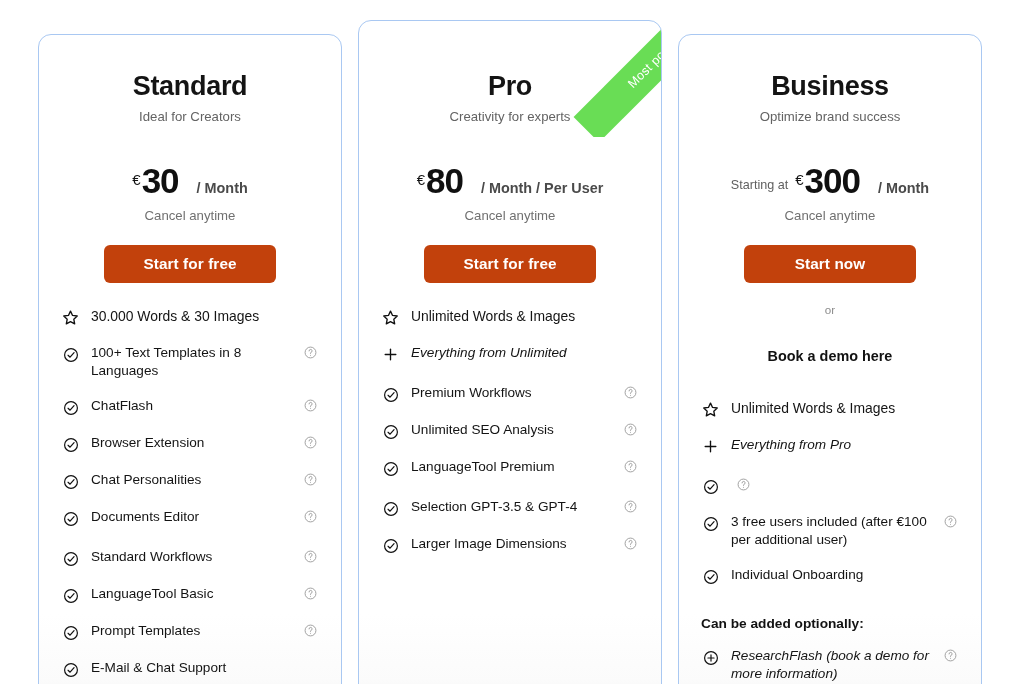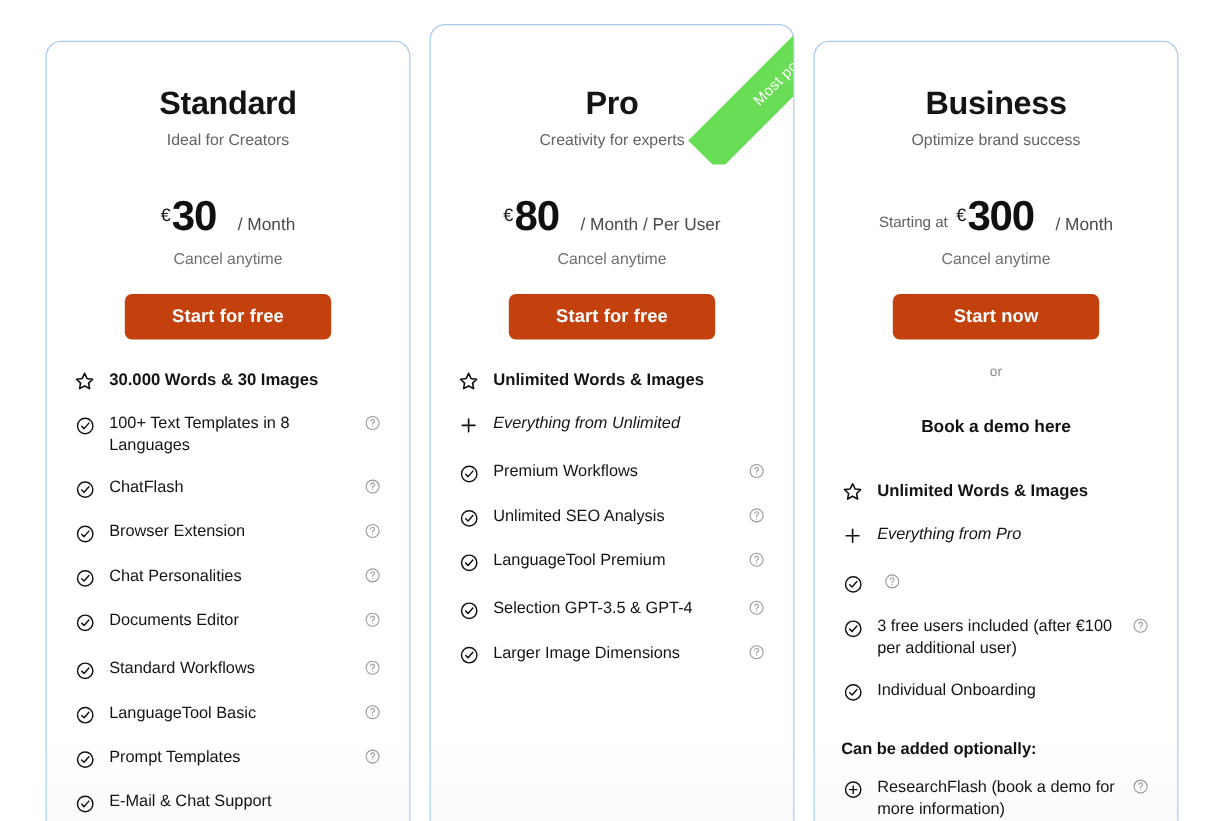--- a/index.html
+++ b/index.html
@@ -129,20 +129,21 @@
     font-size: 35px;
     font-weight: bold;
     color: #101010;
     letter-spacing: -1px;
     line-height: 1;
   }
   .price-period {
     font-size: 14.4px;
     color: #4a4a4a;
     margin-left: 18px;
+    font-weight: bold;
   }
   .price-note {
     text-align: center;
     font-size: 13.2px;
     color: #707070;
     margin-top: 10px;
   }
 
   
   .cta-wrap { display: flex; justify-content: center; margin-top: 22px; }
@@ -201,21 +202,21 @@
     justify-content: center;
   }
   .f-icon svg { display: block; }
 
   .f-text {
     font-size: 13.6px;
     color: #141414;
     line-height: 1.33;
     flex: 1 1 auto;
   }
-  .f-text.bold { font-weight: bold; font-size: 13.9px; }
+  .f-text.bold { font-weight: normal; font-size: 13.9px; }
   .f-text.italic { font-style: italic; }
 
   .help-icon {
     flex: 0 0 auto;
     margin-left: 6px;
     margin-top: 2px;
     cursor: pointer;
     align-self: flex-start;
   }
   .help-icon svg { display: block; }
@@ -584,21 +585,21 @@
             <span class="f-icon">
               <svg width="16" height="16" viewBox="0 0 24 24" fill="none" stroke="#111" stroke-width="1.8" stroke-linecap="round" stroke-linejoin="round">
                 <circle cx="12" cy="12" r="9.6"></circle>
                 <polyline points="7.6,12.4 10.6,15.3 16.6,8.4"></polyline>
               </svg>
             </span>
             <span class="f-text">Individual Onboarding</span>
           </div>
         </div>
         <div class="section-label">Can be added optionally:</div>
-        <div class="features" style="margin-top: 16px;">
+        <div class="features" style="margin-top: 16px; font-style: italic;">
           <div class="feature">
             <span class="f-icon">
               <svg width="16" height="16" viewBox="0 0 24 24" fill="none" stroke="#111" stroke-width="1.8" stroke-linecap="round">
                 <circle cx="12" cy="12" r="9.6"></circle>
                 <line x1="12" y1="7.4" x2="12" y2="16.6"></line>
                 <line x1="7.4" y1="12" x2="16.6" y2="12"></line>
               </svg>
             </span>
             <span class="f-text">ResearchFlash (book a demo for more information)</span>
             <span class="help-icon far-right">

